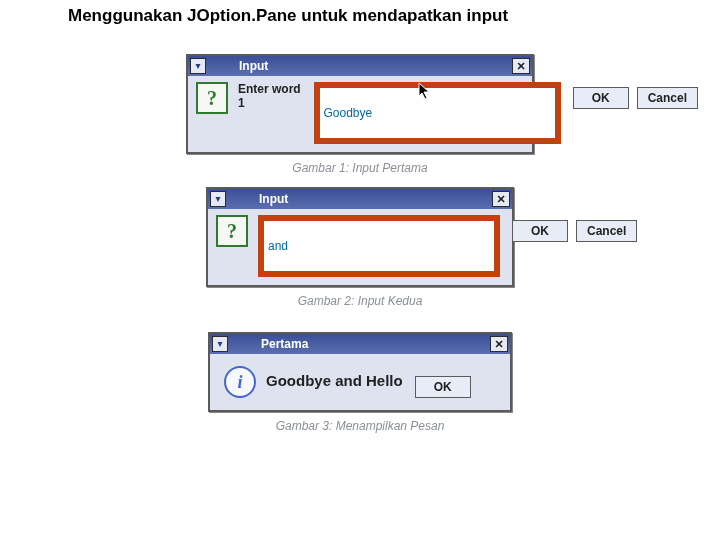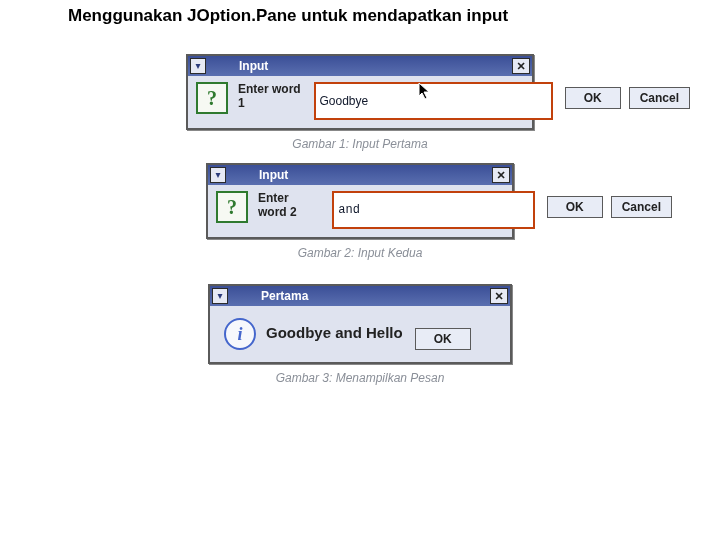--- a/index.html
+++ b/index.html
@@ -119,26 +119,26 @@
     gap: 12px;
     flex: 1;
   }
   .prompt-label {
     font-size: 12px;
     font-weight: bold;
     color: #222;
   }
   .text-input {
     height: 18px;
-    border: 2px solid #c2410c;
+    border: 6px solid #c2410c;
     background: #fff;
     font-size: 12px;
-    padding: 8px 4px;
+    padding: 16px 4px;
     font-family: Arial, sans-serif;
-    color: #0f172a;
+    color: #0369a1;
   }
   .btn-row {
     display: flex;
     gap: 8px;
     justify-content: space-between;
     margin-top: 5px;
   }
   .btn {
     min-width: 56px;
     height: 22px;
@@ -223,22 +223,21 @@
           </div>
         <span class="title-text">Input</span>
       </div>
       <div class="close-btn">
           <span>✕</span>
         </div>
     </div>
     <div class="body">
       <div class="q-icon">?</div>
       <div class="form-col">
-        <div class="prompt-label">Enter word 2</div>
-        <input class="text-input" style="width: 222px; font-family: Liberation Mono, monospace;" value="and">
+        <input class="text-input" style="width: 222px;" value="and">
         <div class="btn-row">
           <button class="btn">OK</button>
           <button class="btn">Cancel</button>
         </div>
       </div>
     </div>
   </div>
   <div class="caption">Gambar 2: Input Kedua</div>
 
   <div class="gap-sm"></div>

